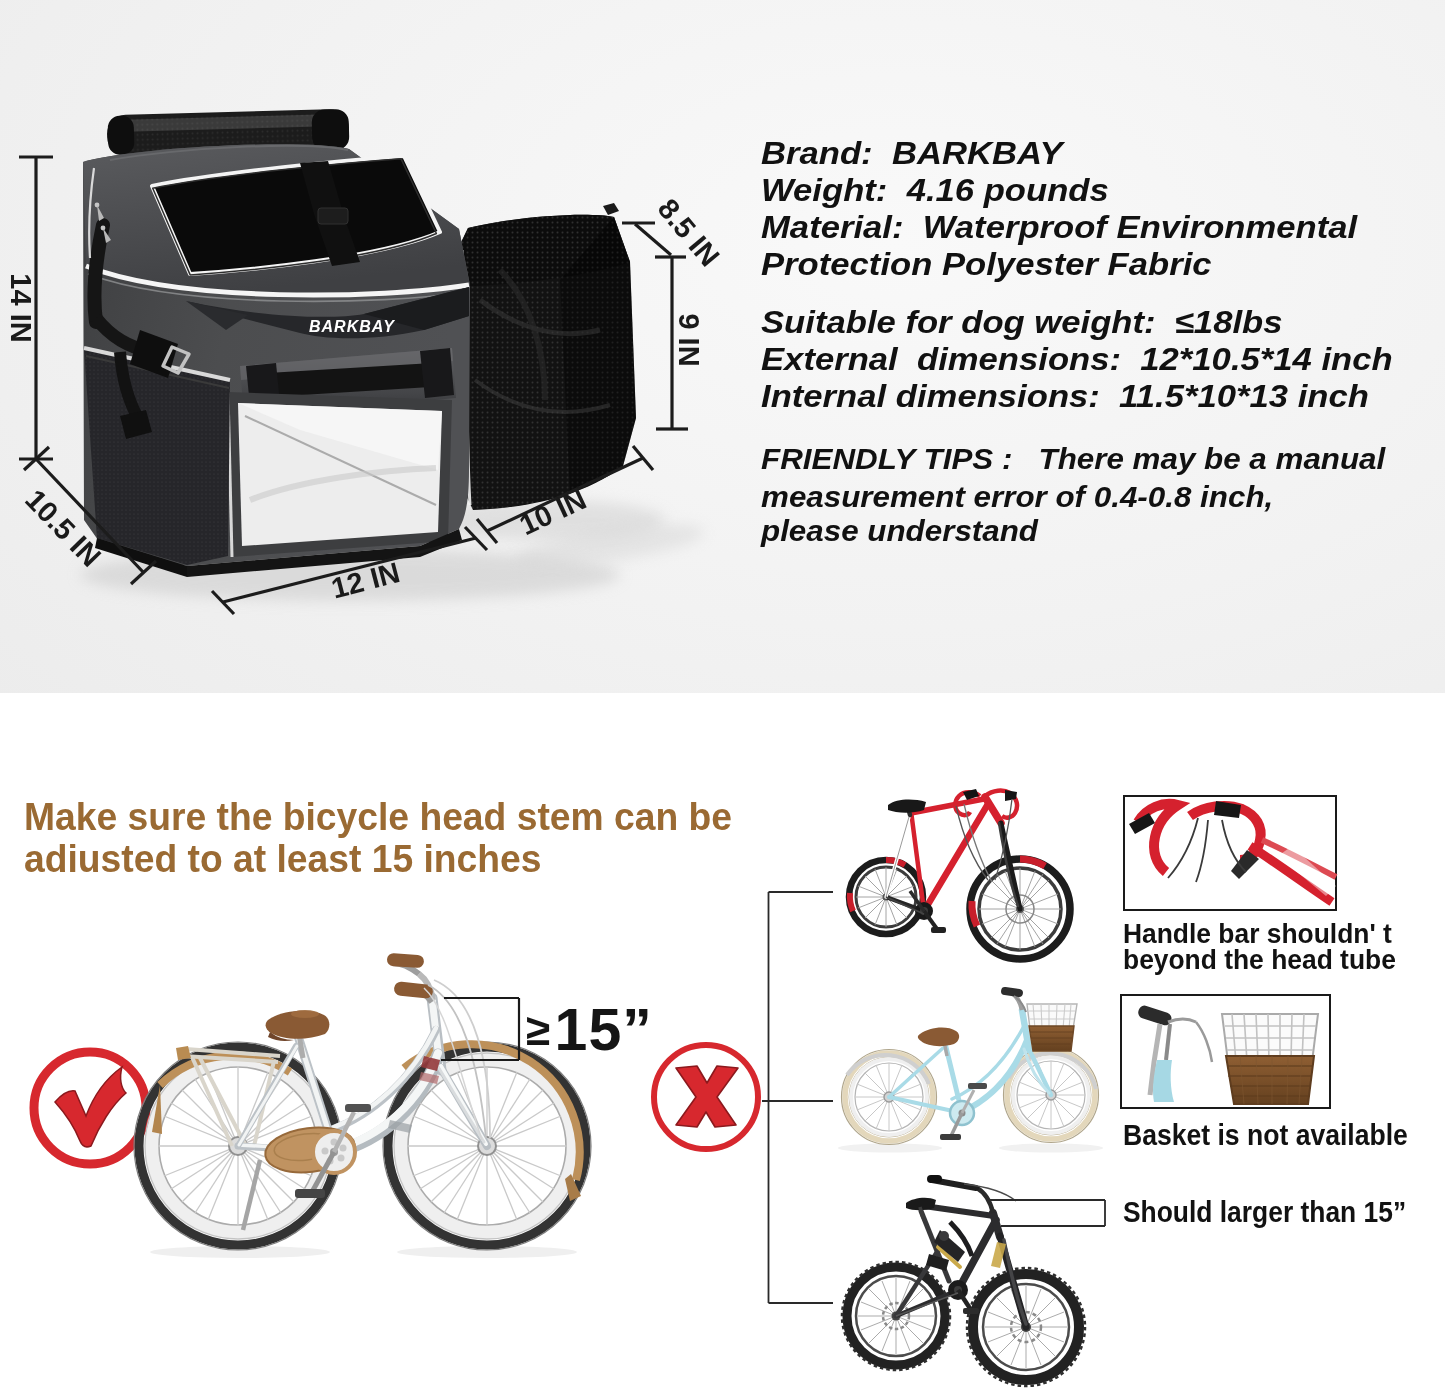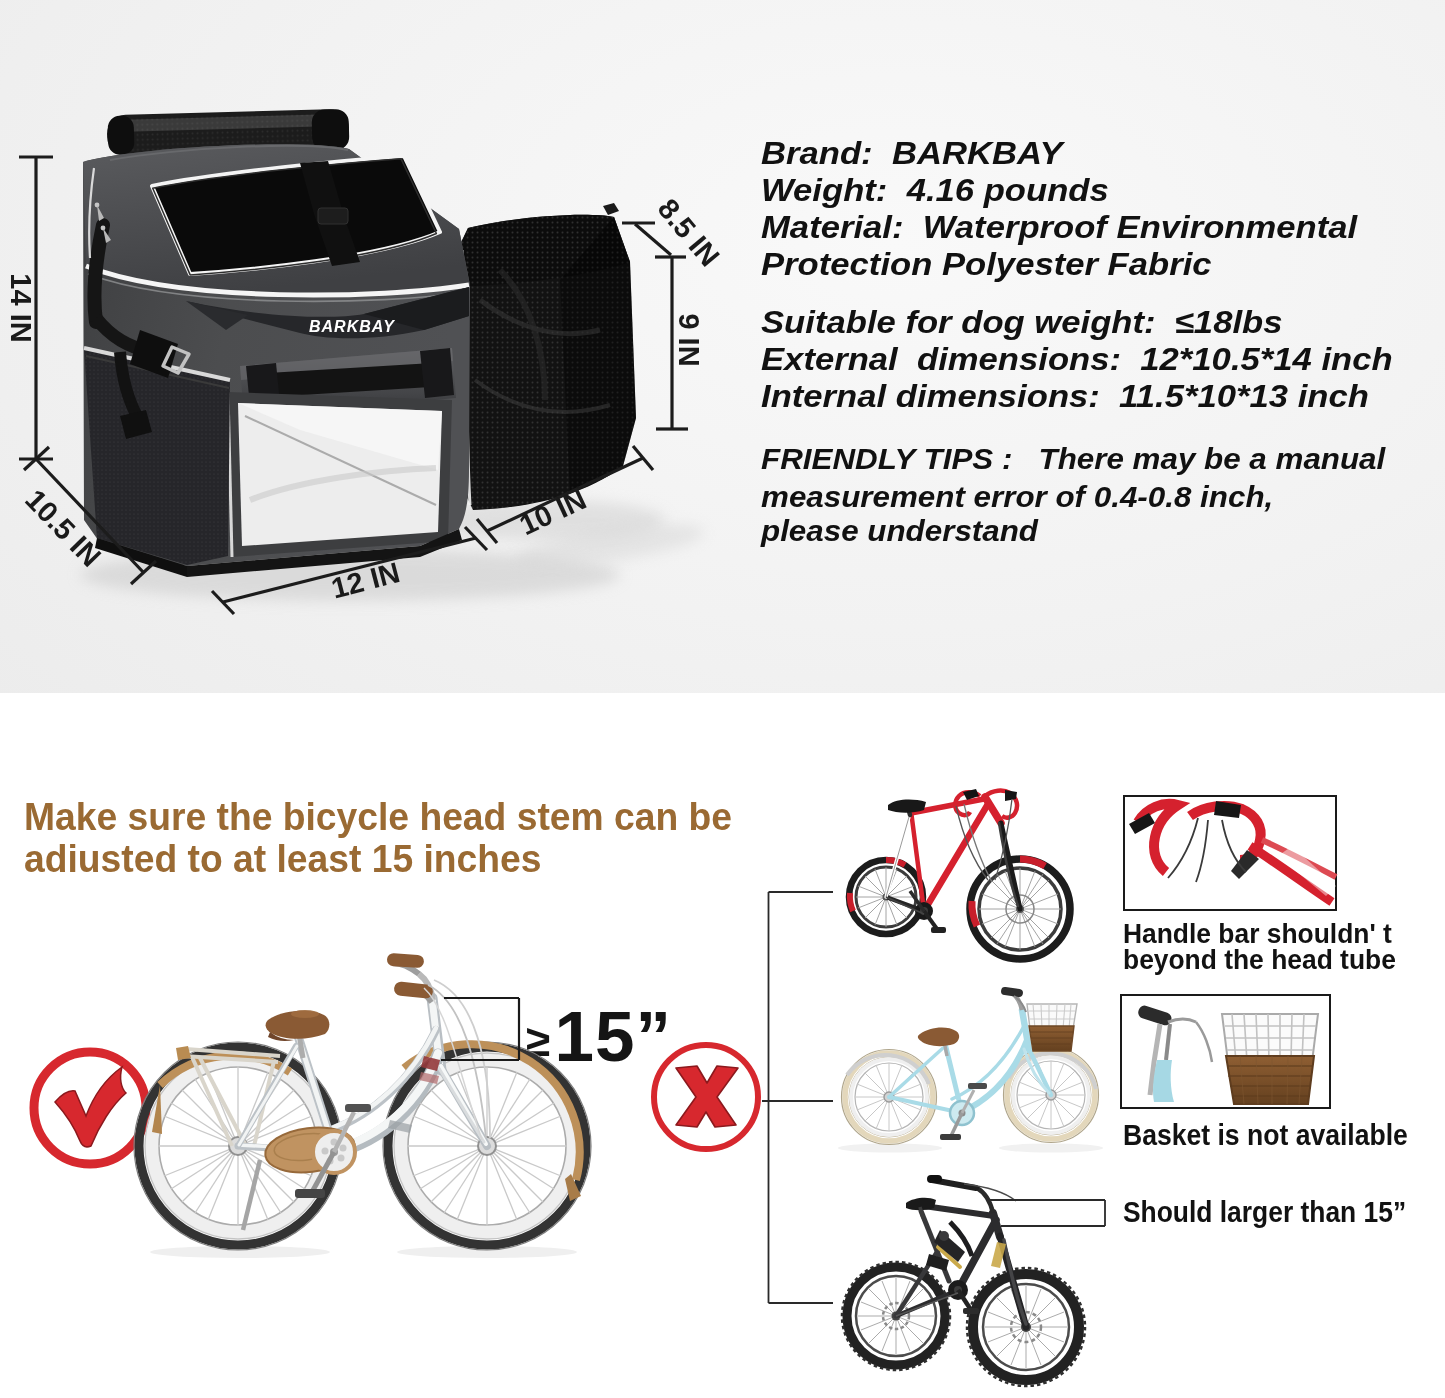--- a/index.html
+++ b/index.html
@@ -8,21 +8,21 @@
   background:radial-gradient(ellipse 1200px 700px at 62% 35%, #f9f9f9 0%, #f2f2f2 55%, #ececec 100%);}
 #topsvg{position:absolute;left:0;top:0;}
 #botsvg{position:absolute;left:0;top:693px;}
 .specs{position:absolute;left:761px;top:0;font-weight:bold;font-style:italic;color:#111;}
 .specs .l{position:absolute;white-space:nowrap;font-size:31.5px;line-height:34px;transform:scaleX(1.1);transform-origin:0 50%;}
 .specs .t{font-size:30px;transform:scaleX(1.045);}
 #heading{position:absolute;left:24px;top:796px;font-size:39px;font-weight:bold;color:#9a6a33;line-height:42px;transform:scaleX(0.955);transform-origin:0 0;white-space:nowrap;}
 .lbl{position:absolute;font-weight:bold;color:#121212;white-space:nowrap;transform-origin:0 50%;}
 #ge15{position:absolute;left:526px;top:996px;color:#151515;font-weight:bold;}
 #ge15 .g{font-size:44px;vertical-align:5px;}
-#ge15 .n{font-size:71px;letter-spacing:1px;}
+#ge15 .n{font-size:59px;letter-spacing:1px;}
 </style>
 </head>
 <body>
 <div id="top"></div>
 <svg id="topsvg" width="1445" height="693" viewBox="0 0 1445 693">
 <defs>
   <pattern id="meshdots" width="5" height="5" patternUnits="userSpaceOnUse">
     <rect width="5" height="5" fill="none"></rect>
     <circle cx="2.5" cy="2.5" r="1.0" fill="#8f8f8f"></circle>
   </pattern>

